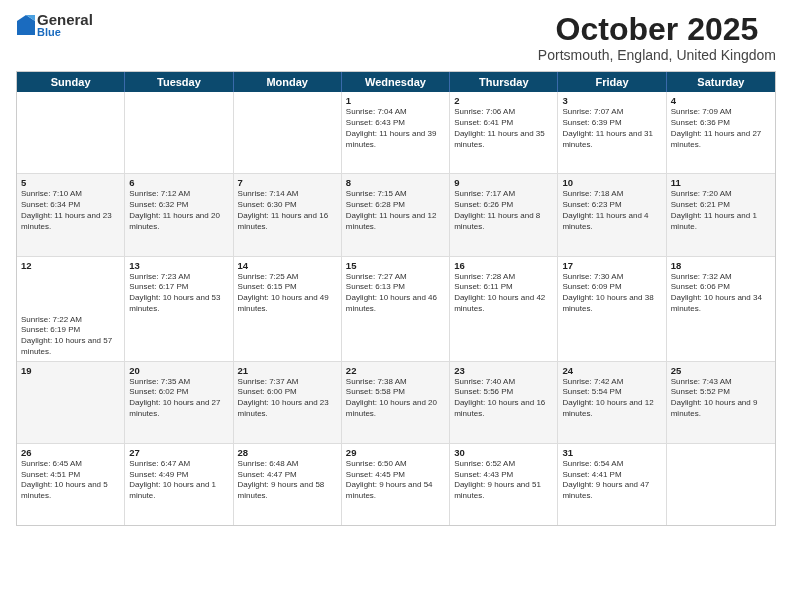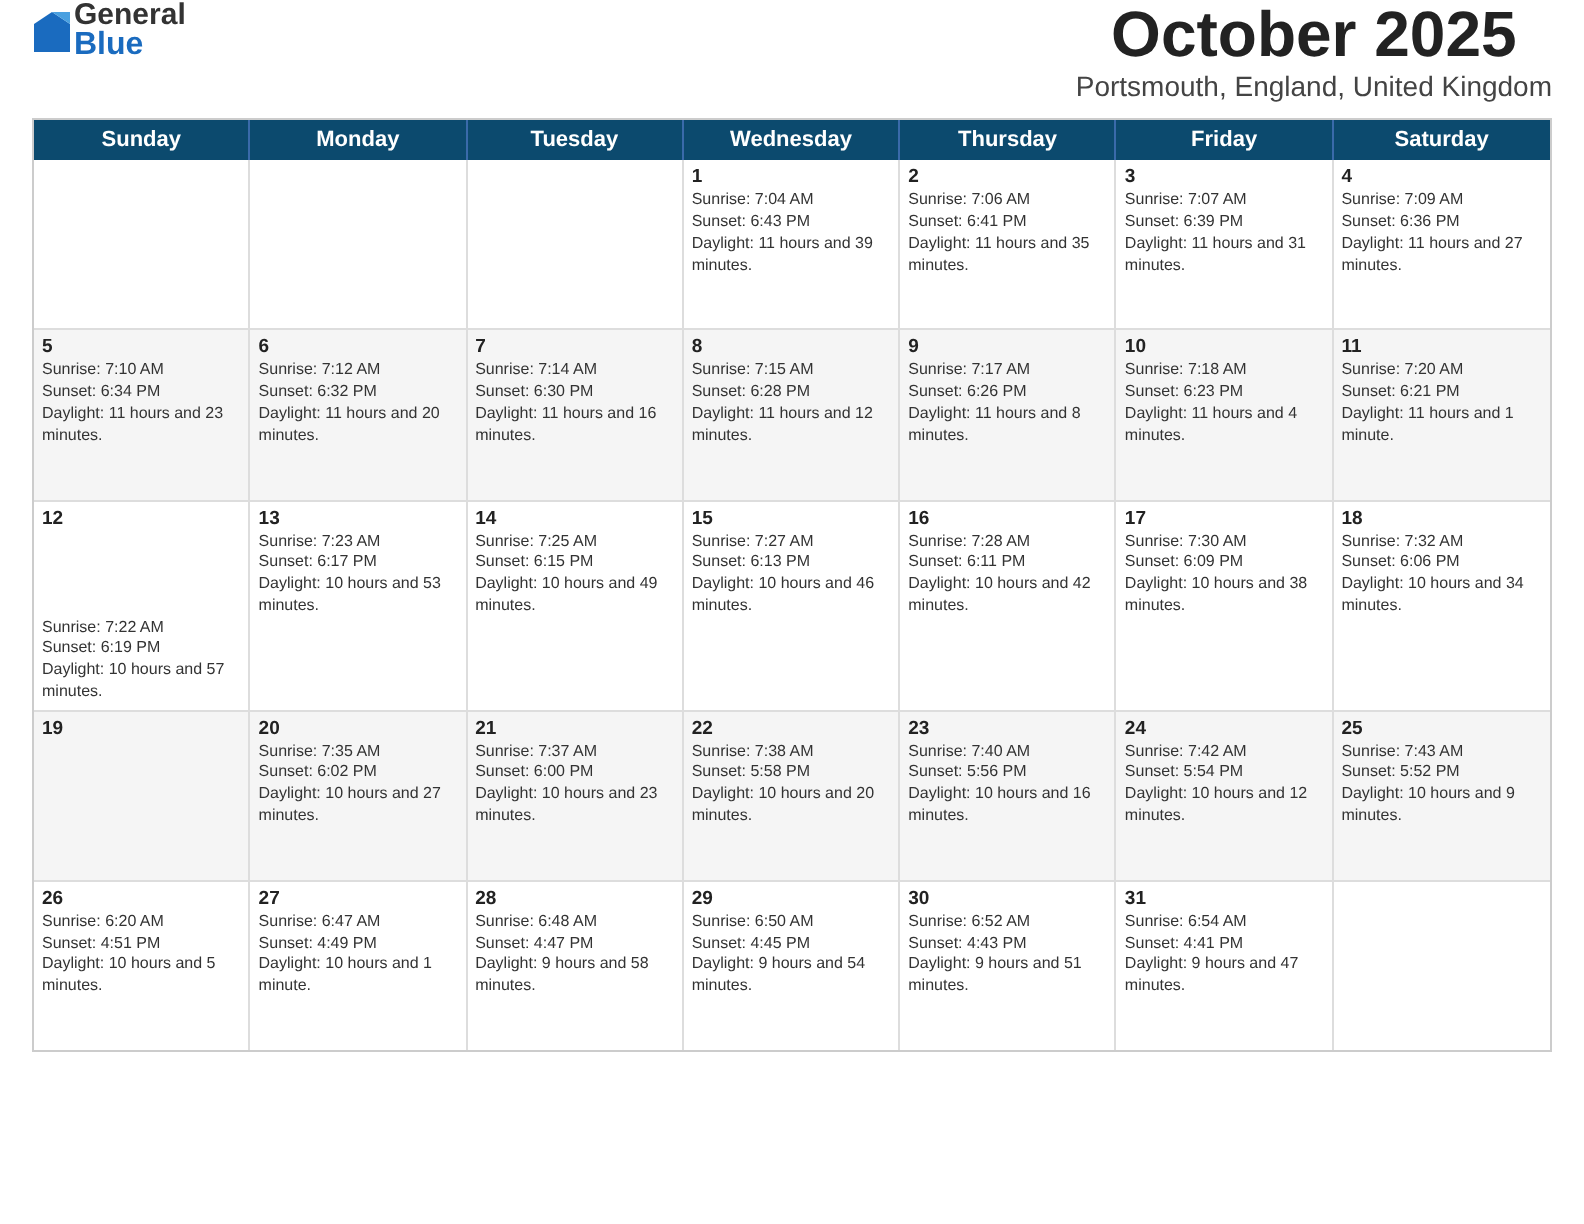--- a/index.html
+++ b/index.html
@@ -6,21 +6,21 @@
     body {
       width: 792px;
       height: 612px;
       background: #fff;
       font-family: Arial, sans-serif;
       overflow: hidden;
     }
     .page {
       width: 792px;
       height: 536px;
-      padding: 0 16px 10px 16px;
+      padding: 12px 16px 10px 16px;
       display: flex;
       flex-direction: column;
     }
     .header {
       display: flex;
       align-items: flex-start;
       justify-content: space-between;
       margin-bottom: 8px;
     }
     .logo {
@@ -32,21 +32,21 @@
       display: flex;
       flex-direction: column;
       line-height: 1;
     }
     .logo-general {
       font-size: 15px;
       font-weight: bold;
       color: #333;
     }
     .logo-blue {
-      font-size: 16px;
+      font-size: 11px;
       font-weight: bold;
       color: #1a6bbf;
     }
     .logo-icon {
       width: 18px;
       height: 20px;
       margin-left: 1px;
     }
     .title-block {
       text-align: right;
@@ -136,22 +136,22 @@
     </div>
     <div class="title-block">
       <div class="month-title">October 2025</div>
       <div class="location">Portsmouth, England, United Kingdom</div>
     </div>
   </div>
 
   <div class="calendar">
     <div class="cal-header">
       <div class="cal-header-cell">Sunday</div>
+      <div class="cal-header-cell">Tuesday</div>
       <div class="cal-header-cell">Monday</div>
-      <div class="cal-header-cell">Tuesday</div>
       <div class="cal-header-cell">Wednesday</div>
       <div class="cal-header-cell">Thursday</div>
       <div class="cal-header-cell">Friday</div>
       <div class="cal-header-cell">Saturday</div>
     </div>
     <div class="cal-body" id="cal-body">
     <div class="cal-row">
           <div class="cal-cell"></div>
           <div class="cal-cell"></div>
           <div class="cal-cell"></div>
@@ -305,21 +305,21 @@
           <div class="cal-cell alt-row">
             <div class="day-num">25</div>
             <div class="cell-text" style="white-space: pre-line;">Sunrise: 7:43 AM
 Sunset: 5:52 PM
 Daylight: 10 hours and 9 minutes.</div>
           </div>
         </div>
         <div class="cal-row">
           <div class="cal-cell">
             <div class="day-num">26</div>
-            <div class="cell-text" style="white-space: pre-line;">Sunrise: 6:20 AM
+            <div class="cell-text" style="white-space: pre-line;">Sunrise: 6:45 AM
 Sunset: 4:51 PM
 Daylight: 10 hours and 5 minutes.</div>
           </div>
           <div class="cal-cell">
             <div class="day-num">27</div>
             <div class="cell-text" style="white-space: pre-line;">Sunrise: 6:47 AM
 Sunset: 4:49 PM
 Daylight: 10 hours and 1 minute.</div>
           </div>
           <div class="cal-cell">

